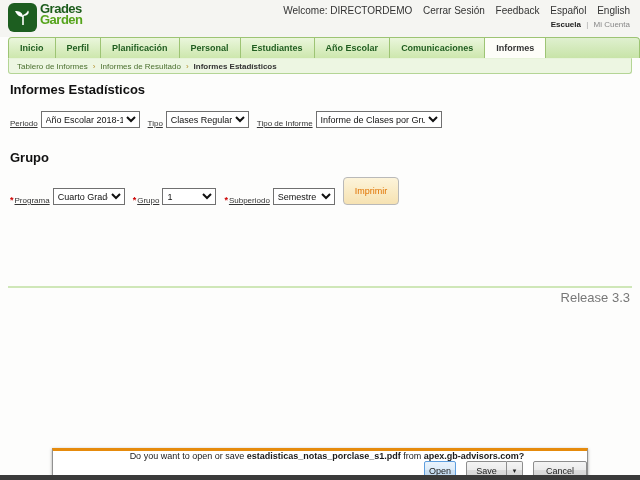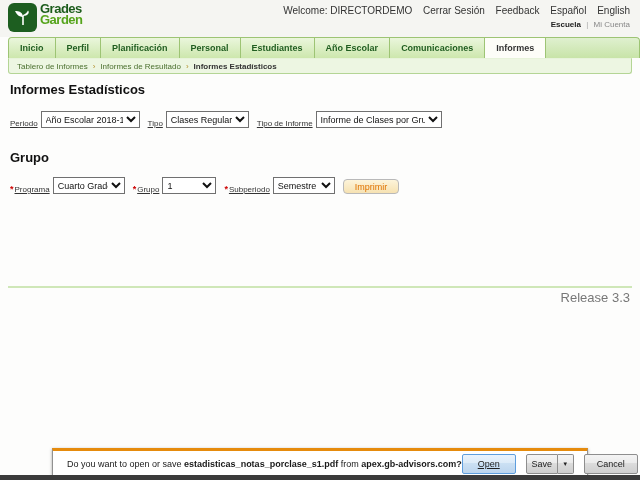--- a/index.html
+++ b/index.html
@@ -43,39 +43,39 @@
   
   .content { position:absolute; left:8px; right:8px; top:76px; }
   .h1 { font-size:13px; font-weight:bold; color:#111; margin:6px 0 14px 2px; }
   .h2 { font-size:13px; font-weight:bold; color:#111; margin:22px 0 12px 2px; }
   .filter-row { display:flex; align-items:flex-end; margin-left:2px; }
   .flabel { font-size:8px; color:#333; text-decoration:underline; margin-right:3px; white-space:nowrap; cursor:pointer; }
   .req { color:#cc0000; font-size:9px; font-weight:bold; margin-right:1px; }
   select { font-family:"Liberation Sans", sans-serif; font-size:9px; height:17px; margin-right:8px;
     border:1px solid #707070; background:#fff; color:#111; }
   .btn-apex { font-size:9px; color:#e07300; background:linear-gradient(#fdf4da, #f6e2b2);
-    border:1px solid #b9b9b9; border-radius:4px; padding:2px 11px; height:15px; line-height:11px; cursor:pointer; }
+    border:1px solid #b9b9b9; border-radius:4px; padding:2px 11px; height:28px; line-height:11px; cursor:pointer; }
 
   
   .footer-line { position:absolute; left:8px; right:8px; top:286px; border-top:2px solid #cfe7b8; }
   .release { position:absolute; right:10px; top:290px; font-size:13px; color:#777; }
 
   
   .dl-bar { position:absolute; left:52px; width:536px; top:448px; height:29px; background:#fff;
     border:1px solid #919191; border-top:3px solid #e68b0c; box-shadow:0 1px 3px rgba(0,0,0,0.35);
-    display:flex; align-items:center; }
+    display:flex; align-items:center;flex-direction:column; }
   .dl-msg { font-size:9px; color:#1a1a1a; margin-left:14px; white-space:nowrap; }
   .dl-msg b { font-weight:bold; }
   .dl-buttons { margin-left:auto; display:flex; align-items:center; }
   .win-btn { height:20px; font-size:9px; color:#222; text-align:center;
     background:linear-gradient(#f4f4f4, #ebebeb 45%, #dcdcdc 46%, #cfcfcf);
     border:1px solid #8e8e8e; border-radius:2px; display:flex; align-items:center; justify-content:center; cursor:pointer; }
-  .btn-open { width:54px; background:linear-gradient(#eaf3fc, #dcebf8 45%, #cbe0f3 46%, #bcd5ee);
+  .btn-open { width:32px; background:linear-gradient(#eaf3fc, #dcebf8 45%, #cbe0f3 46%, #bcd5ee);
     border:1px solid #5e9ede; margin-right:10px;text-decoration:underline; }
-  .btn-save { width:32px; border-radius:2px 0 0 2px; }
+  .btn-save { width:41px; border-radius:2px 0 0 2px; }
   .btn-save-arrow { width:16px; height:20px; border:1px solid #8e8e8e; border-left:none; border-radius:0 2px 2px 0;
     background:linear-gradient(#f4f4f4, #ebebeb 45%, #dcdcdc 46%, #cfcfcf);
     display:flex; align-items:center; justify-content:center; font-size:7px; color:#222; cursor:pointer; margin-right:10px; }
   .btn-cancel { width:54px; }
 
   .bottom-strip { position:absolute; left:0; right:0; bottom:0; height:5px; background:#3b3b3b; }
 </style>
 </head>
 <body>
 

